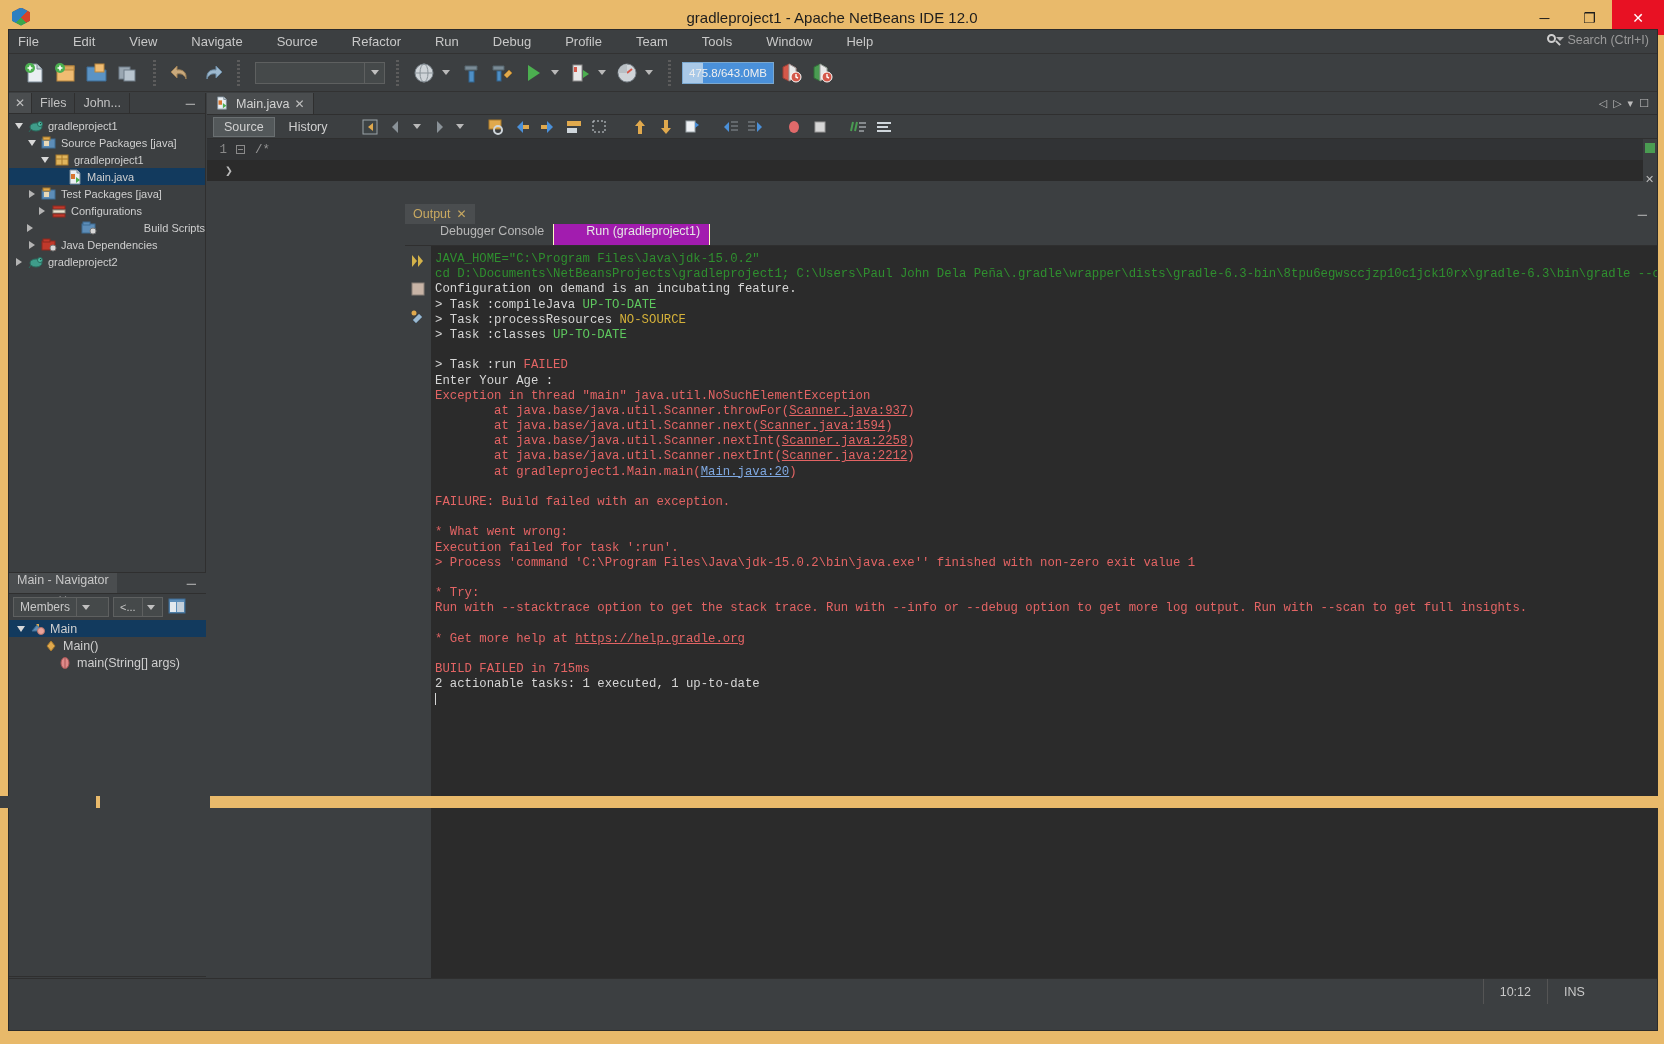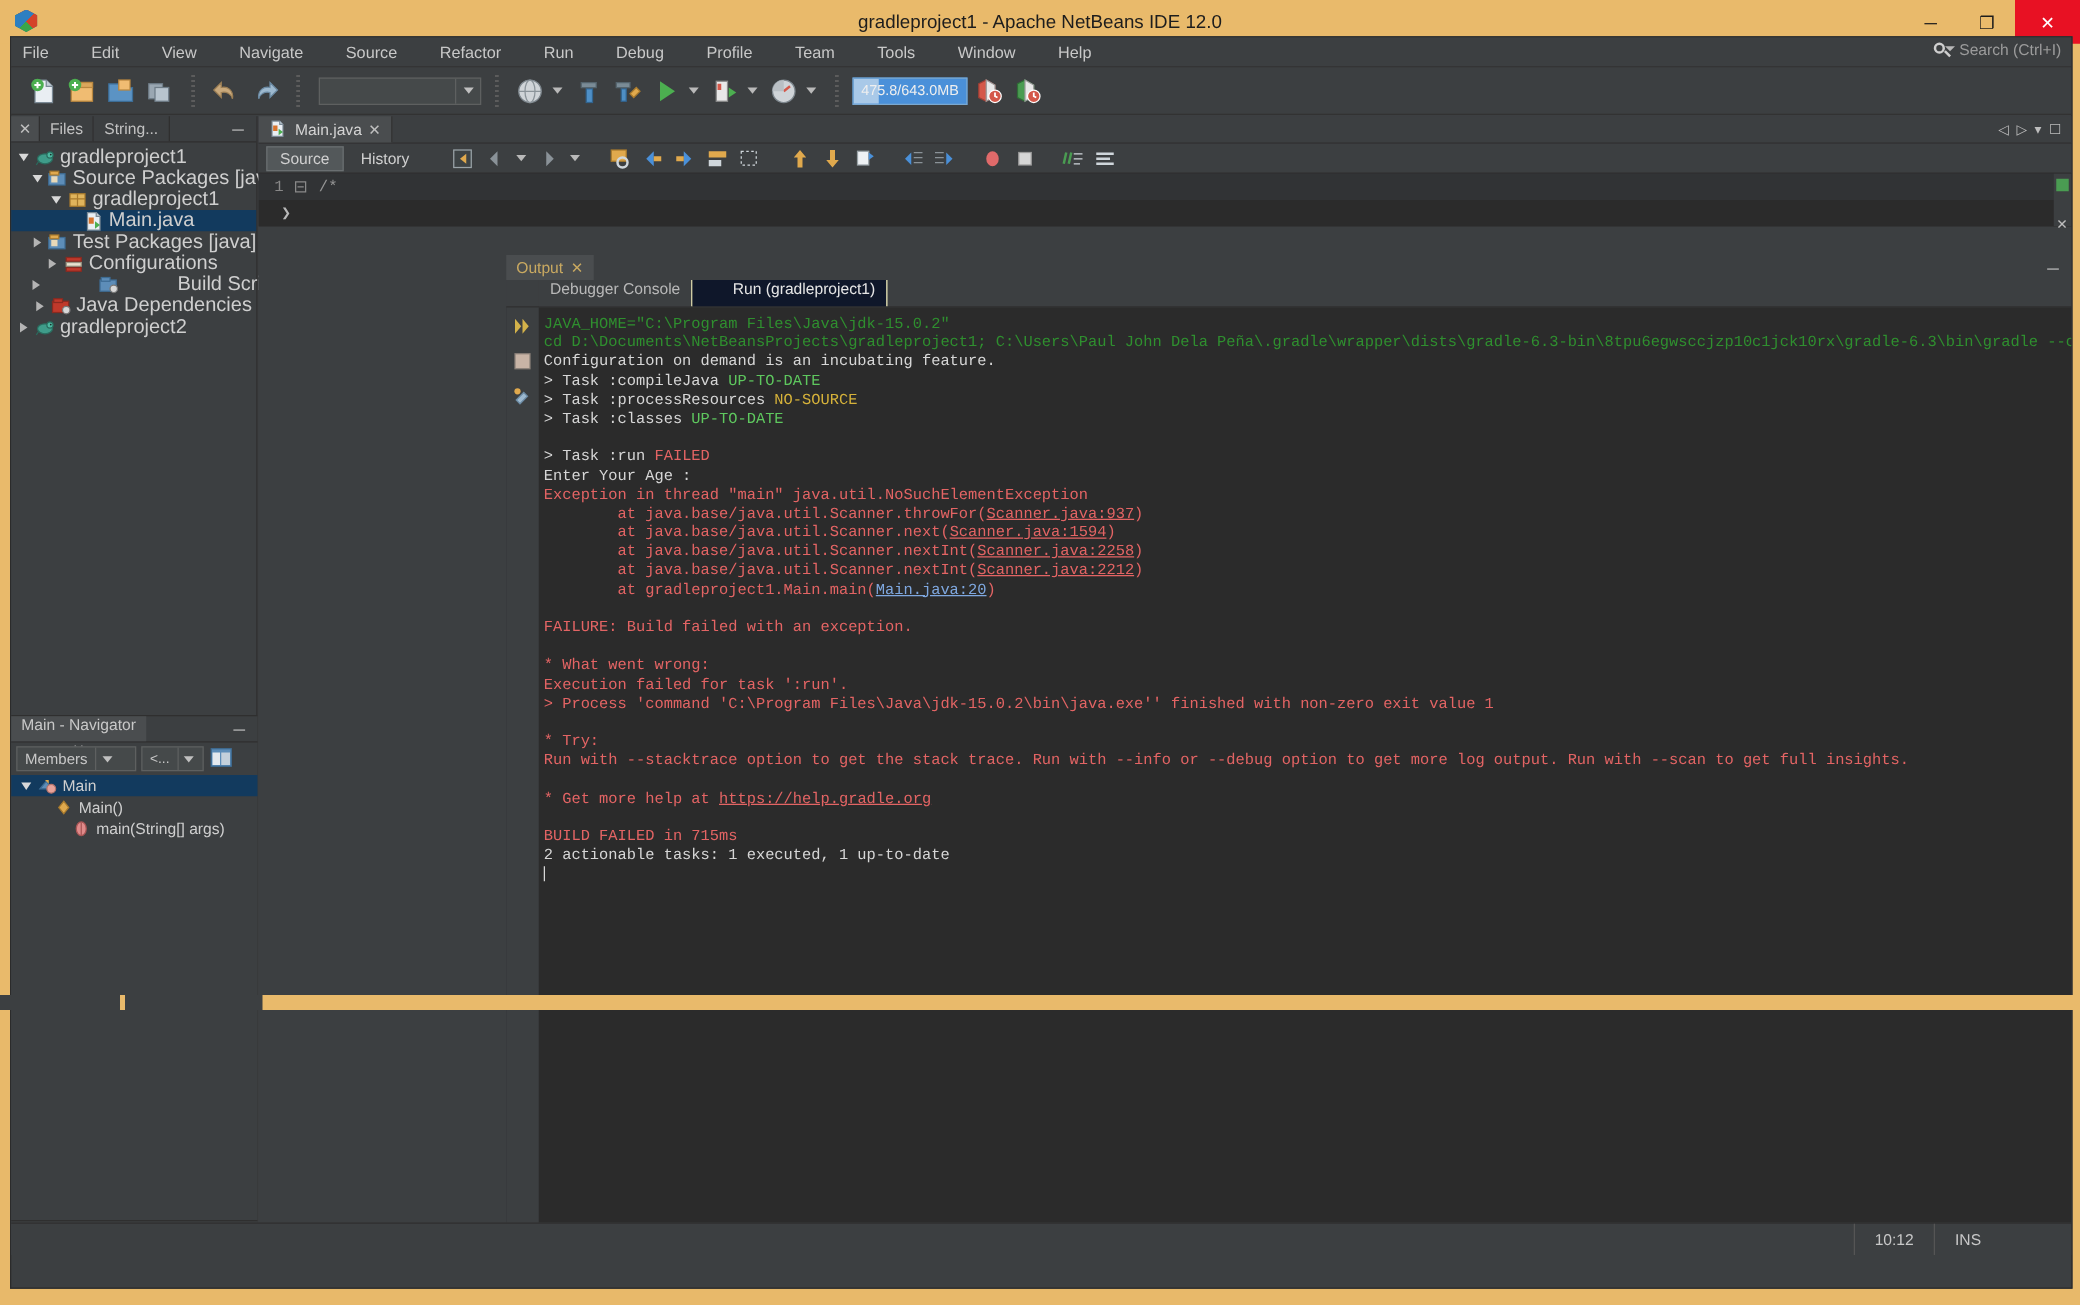--- a/index.html
+++ b/index.html
@@ -123,21 +123,21 @@
     border-bottom: 1px solid #2f2f2f;
   }
   .ltab {
     display: flex; align-items: center; gap: 5px; padding: 0 8px;
     font-size: 12.5px; color: #c2c2c2; border-right: 1px solid #2f2f2f;
     background: #4a4d4f;
   }
   .ltab.inactive { background: #3c3f41; }
   .xmark { font-size: 12px; color: #c0c0c0; }
   .minus-btn { margin-left: auto; padding: 0 10px; display: flex; align-items: center; color: #c0c0c0; font-size: 13px;}
-  .tree { padding-top: 3px; font-size: 16px; color: #cfcfcf; text-align: right; }
+  .tree { padding-top: 3px; font-size: 11px; color: #cfcfcf; text-align: right; }
   .trow {
     height: 17px; display: flex; align-items: center; gap: 4px; padding-left: 4px;
     white-space: nowrap;
   }
   .trow.sel { background: #123a5e; }
   .tw { width: 11px; display: flex; align-items: center; justify-content: center; }
   .tw .tri-r { width:0;height:0;border-top:4px solid transparent;border-bottom:4px solid transparent;border-left:6px solid #b4b4b4; }
   .tw .tri-d { width:0;height:0;border-left:4px solid transparent;border-right:4px solid transparent;border-top:6px solid #d8d8d8; }
   .ic { width: 16px; height: 16px; position: relative; flex: 0 0 16px; }
   .navigator {
@@ -208,21 +208,21 @@
     font-size: 12.5px; color: #c9a961;
   }
   .out-tabs {
     height: 22px; background: #3c3f41; display: flex; align-items: stretch; padding-left: 26px;
     border-bottom: 1px solid #2f2f2f;
   }
   .otab {
     display: flex; align-items: center; gap: 6px; padding: 0 9px; font-size: 12.5px;
     color: #b8b8b8; background: #3c3f41; border-right: 1px solid #fef9c3; flex-direction: column;
   }
-  .otab.active { background: #0f172a; color: #e6e6e6; padding-left: 32px; }
+  .otab.active { background: #a21caf; color: #e6e6e6; padding-left: 32px; }
   .out-body {
     position: absolute; left: 0; right: 0; top: 42px; bottom: 0;
     background: #2b2b2b; display: flex;
   }
   .out-sidebar {
     width: 26px; background: #3c3f41; padding-top: 6px; display: flex;
     flex-direction: column; align-items: center; gap: 10px;
   }
   .osb-ic { width: 18px; height: 18px; position: relative; }
   .out-text {
@@ -414,21 +414,21 @@
 
       <div class="leftcol">
         <div class="tabstrip">
           <div class="ltab" style="padding:0 6px;">
             <span class="xmark">✕</span>
           </div>
           <div class="ltab inactive">
             <span>Files</span>
           </div>
           <div class="ltab inactive">
-            <span>String...</span>
+            <span>John...</span>
           </div>
           <div class="minus-btn">─</div>
         </div>
         <div class="tree" id="project-tree">
             <div class="trow" style="padding-left: 4px;">
               <span class="tw">
                 <i class="tri-d"></i>
               </span>
               <span class="ic"><svg width="16" height="16" viewBox="0 0 16 16">
                   <ellipse cx="8" cy="9" rx="6" ry="4" fill="#3f9c8a" stroke="#2a6b5e"></ellipse>

